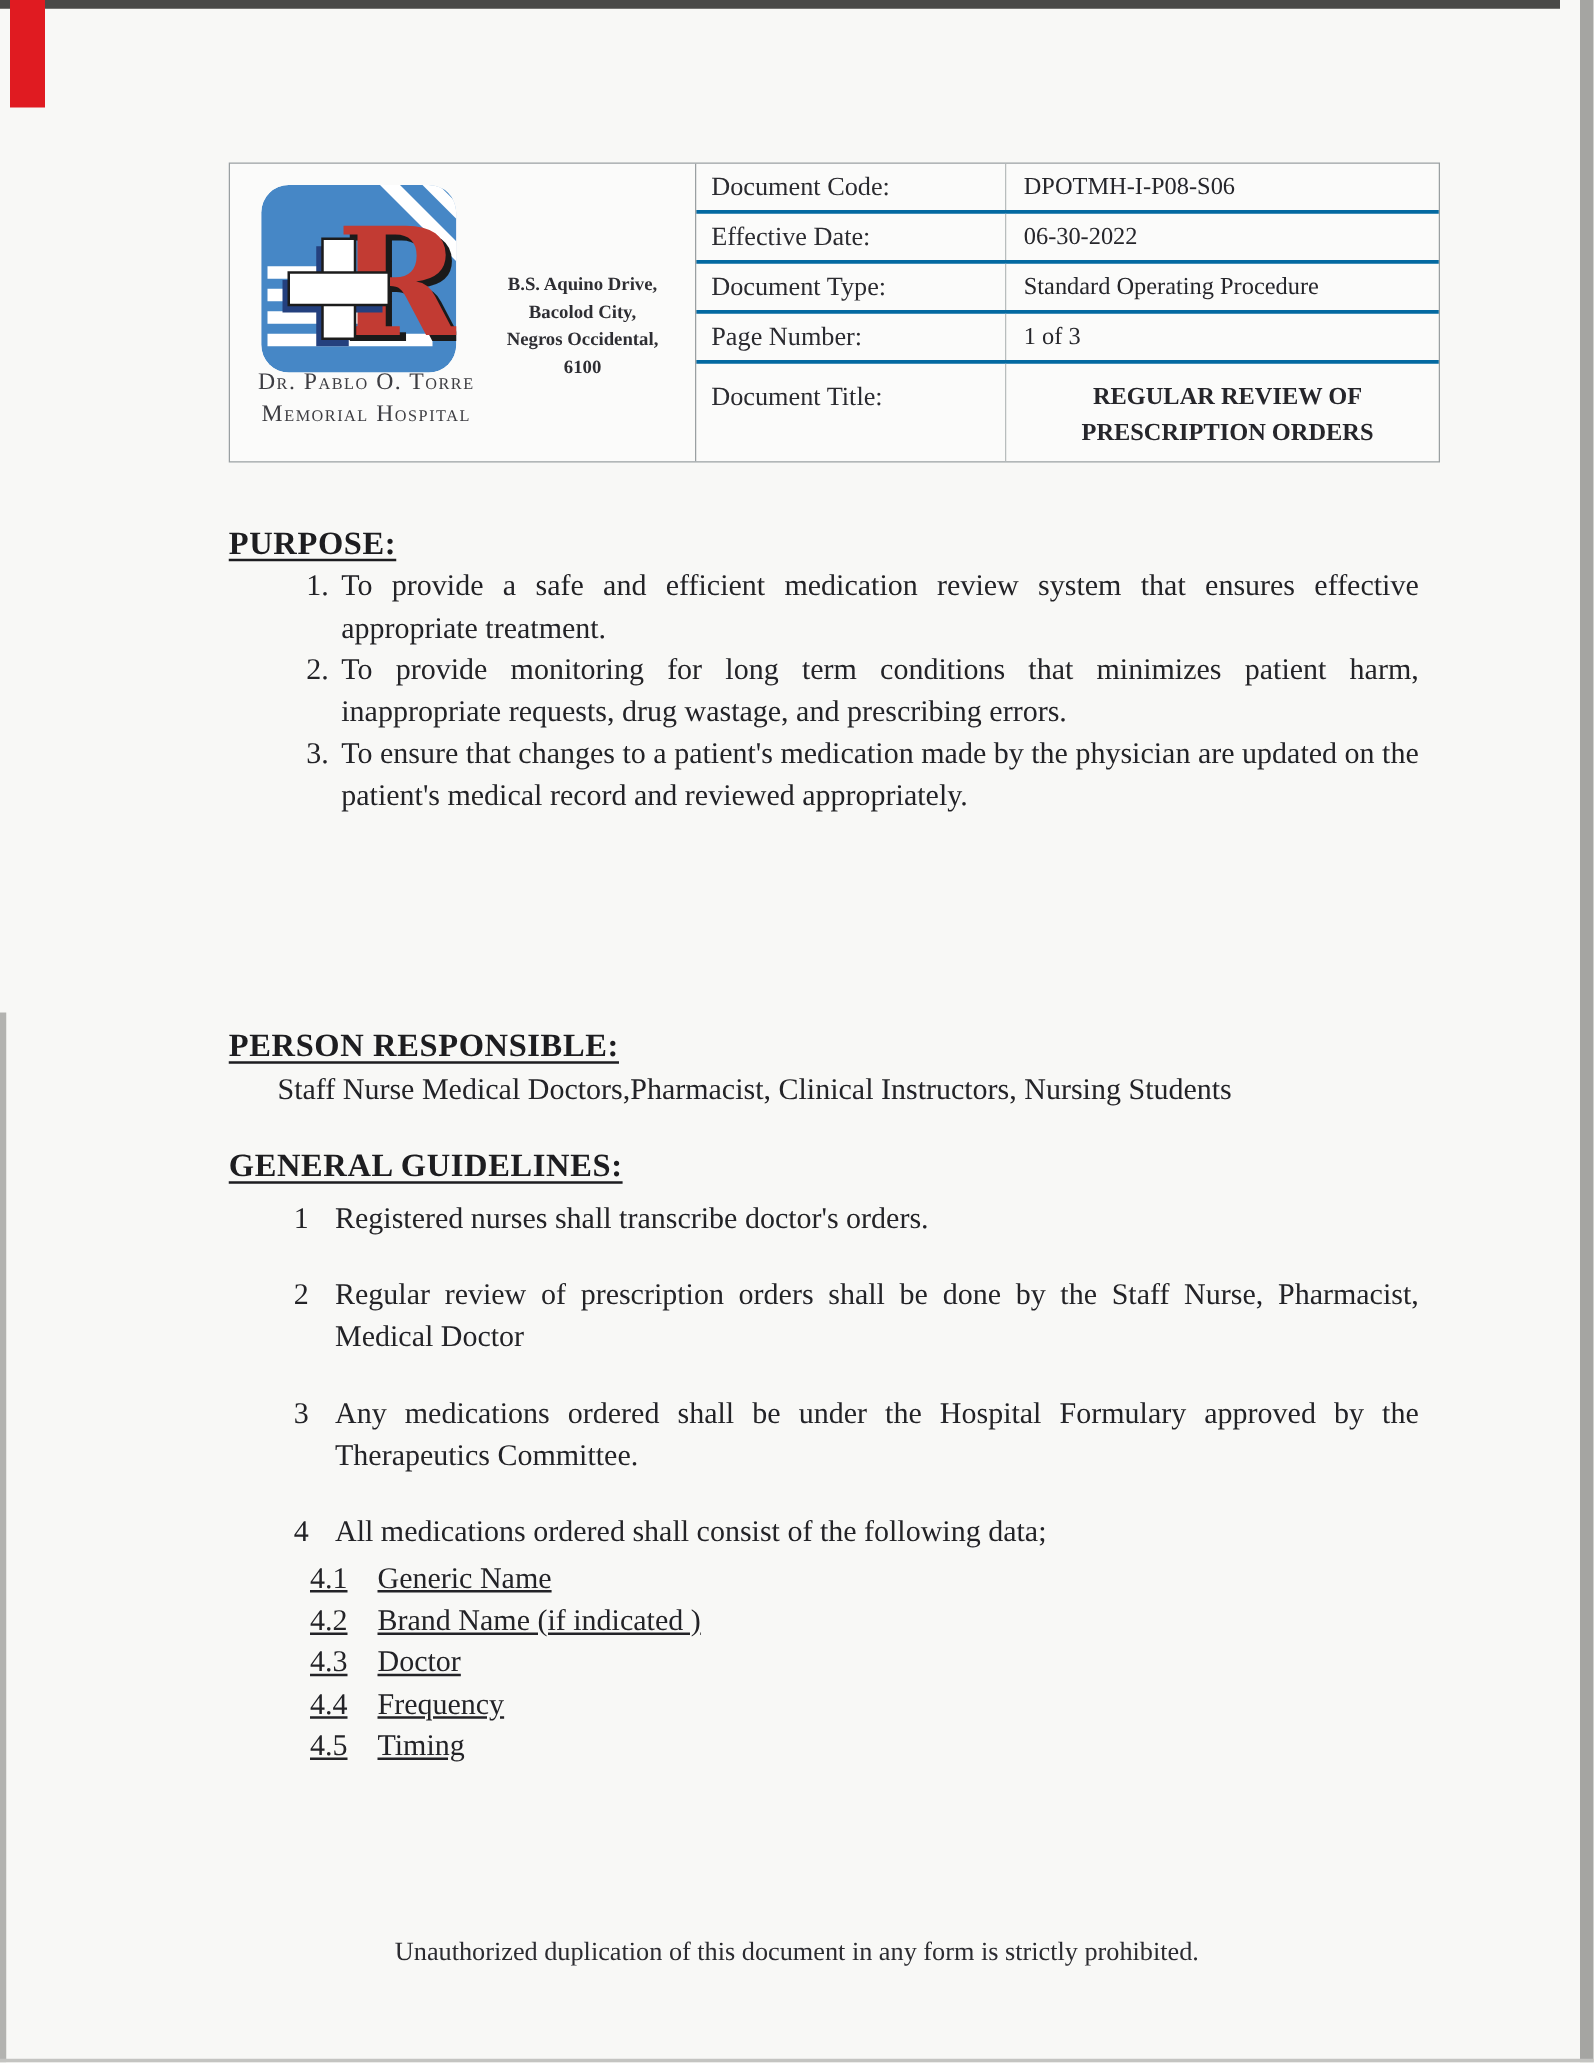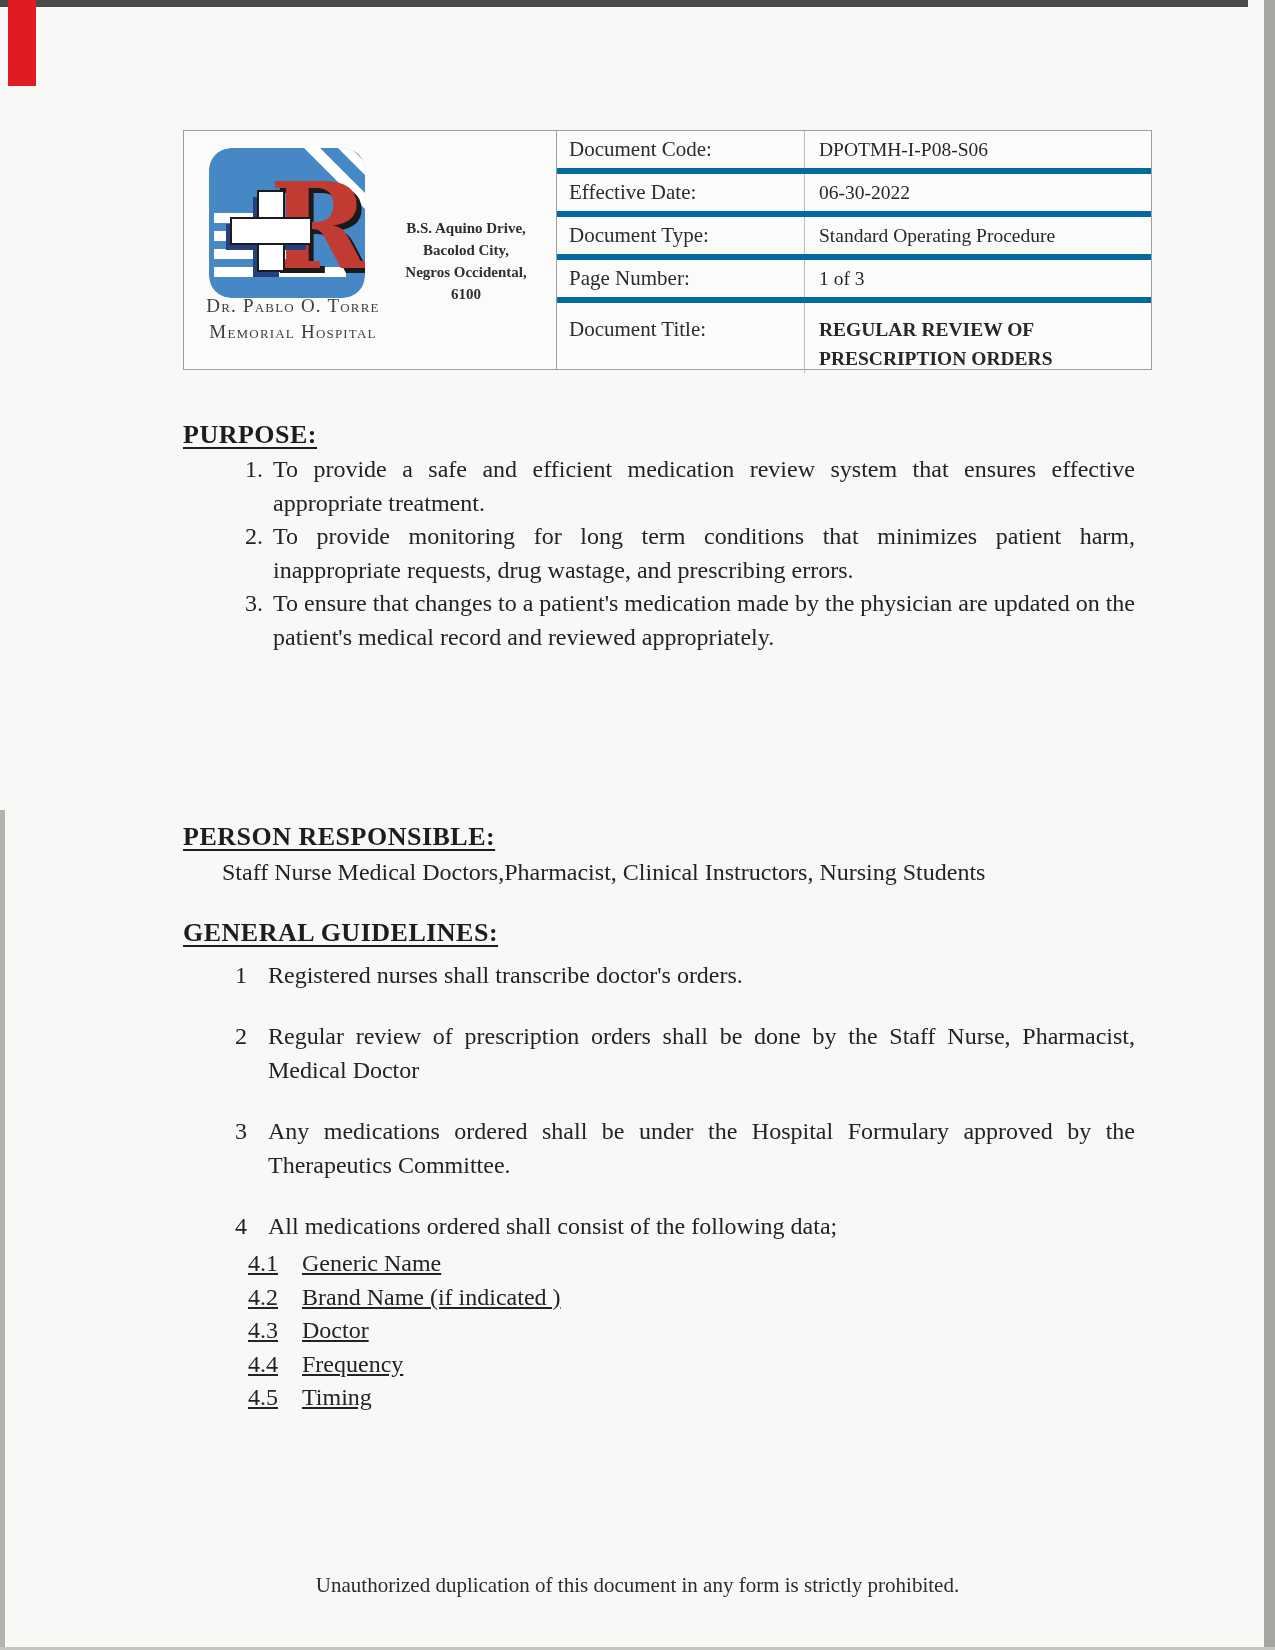--- a/index.html
+++ b/index.html
@@ -28,22 +28,22 @@
   .logo-svg{position:absolute;left:24px;top:16px;}
   .org-name{
     position:absolute;left:2px;top:162px;width:214px;text-align:center;
     font-variant:small-caps;font-size:19px;line-height:26px;letter-spacing:1.2px;color:#3d3d42;
   }
   .org-address{
     position:absolute;left:212px;top:86px;width:140px;text-align:center;
     font-size:15px;font-weight:bold;line-height:22px;color:#2e2e33;
   }
   .meta-table{flex:1;display:flex;flex-direction:column;}
-  .mrow{display:flex;height:37px;border-bottom:6px solid #0369a1;flex-shrink:0;}
-  .mrow.title-row{height:auto;flex:1;border-bottom:none;}
+  .mrow{display:flex;height:37px;border-bottom:3px solid #0369a1;flex-shrink:0;}
+  .mrow.title-row{height:auto;flex:1;border-bottom:none;text-align:center;}
   .mrow .mlabel{
     width:235px;flex-shrink:0;display:flex;align-items:center;
     padding-left:12px;font-size:21px;color:#2b2b30;
   }
   .mrow .mvalue{
     flex:1;display:flex;align-items:center;
     border-left:1px solid #b8bdbd;padding-left:14px;padding-right:6px;
     font-size:19.5px;color:#26262b;
   }
   .mrow.title-row .mlabel{align-items:flex-start;padding-top:14px;}
@@ -69,21 +69,21 @@
   .gitem{display:flex;font-size:24px;line-height:34px;text-align:justify;color:#232327;margin-bottom:27px;}
   .gitem .num{margin-left:52px;width:33px;flex-shrink:0;}
   .gitem .txt{flex:1;width:0;}
   .glist{margin-top:10px;}
   .gitem.last{margin-bottom:4px;}
   .sub{display:flex;font-size:24px;line-height:33.5px;color:#232327;text-decoration:underline;}
   .sub .num{margin-left:65px;width:54px;flex-shrink:0;}
 
   .footer{
     position:absolute;left:0;top:1549px;width:1275px;text-align:center;
-    font-size:21px;color:#2b2b30;margin-top:24px;
+    font-size:21px;color:#2b2b30;
   }
 </style>
 </head>
 <body>
 
 <div class="page">
 
   <div class="top-strip"></div>
   <div class="right-strip"></div>
   <div class="left-strip"></div>

